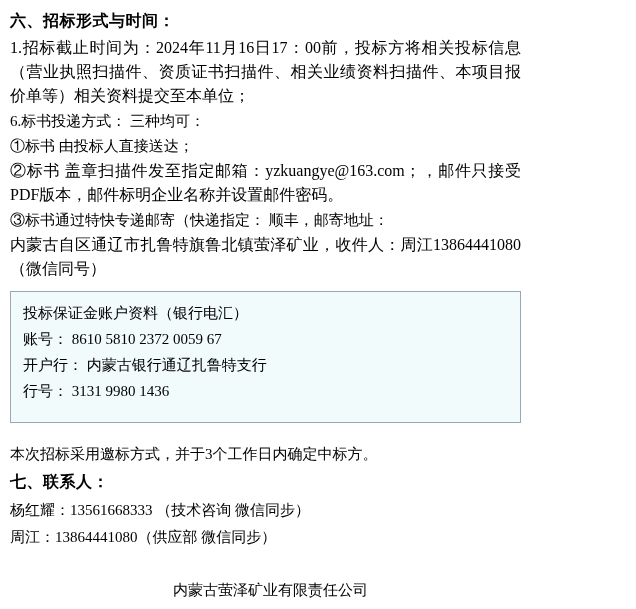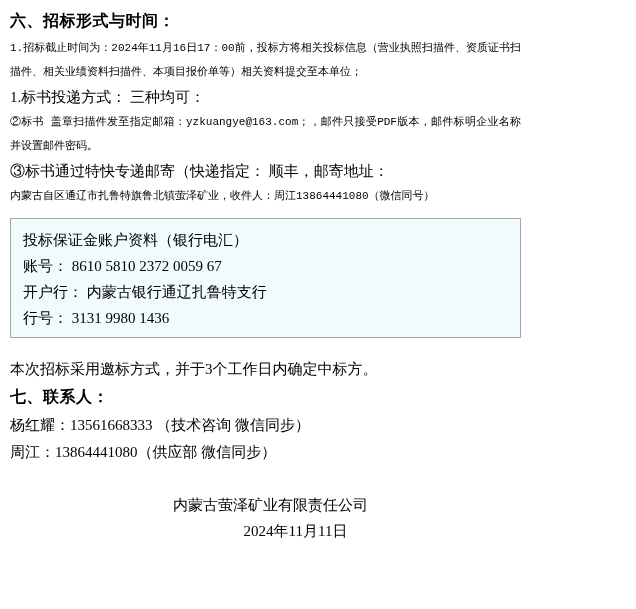--- a/index.html
+++ b/index.html
@@ -23,36 +23,35 @@
   }
   .heading {
     font-family: "Liberation Sans", "DejaVu Sans", sans-serif;
     font-weight: bold;
     font-size: 16px;
     line-height: 22px;
     margin: 4px 0 4px 0;
     letter-spacing: 0.5px;
   }
   .para {
-    font-size: 11px;
+    font-size: 16px;
     line-height: 24px;
     margin: 1px 0;
     text-align: justify;
-    font-family: Liberation Mono, monospace;
   }
   .para-indentless {
     font-size: 15px;
     line-height: 24px;
     margin: 1px 0;
   }
   .bank-box {
     border: 1px solid #9aa7b4;
     background: #f2fbfb;
     margin: 10px 0 10px 0;
-    padding: 8px 12px 6px 12px;
+    padding: 8px 12px 18px 12px;
     box-sizing: border-box;
   }
   .bank-line {
     font-size: 15px;
     line-height: 26px;
     color: #000;
   }
   .bank-line .lbl {
     display: inline;
   }
@@ -80,22 +79,23 @@
 </style>
 </head>
 <body>
 
 <div class="page">
 
   <div class="heading">六、招标形式与时间：</div>
 
   <div class="para">1.招标截止时间为：2024年11月16日17：00前，投标方将相关投标信息（营业执照扫描件、资质证书扫描件、相关业绩资料扫描件、本项目报价单等）相关资料提交至本单位；</div>
 
-  <div class="para-indentless">1.标书投递方式：  三种均可：</div>
+  <div class="para-indentless">6.标书投递方式：  三种均可：</div>
 
+  <div class="para-indentless">①标书 由投标人直接送达；</div>
 
   <div class="para">②标书 盖章扫描件发至指定邮箱：yzkuangye@163.com；，邮件只接受PDF版本，邮件标明企业名称并设置邮件密码。</div>
 
   <div class="para-indentless">③标书通过特快专递邮寄（快递指定：  顺丰，邮寄地址：</div>
 
   <div class="para">内蒙古自区通辽市扎鲁特旗鲁北镇萤泽矿业，收件人：周江13864441080（微信同号）</div>
 
   <div class="bank-box">
     <div class="bank-line">投标保证金账户资料（银行电汇）</div>
     <div class="bank-line">

